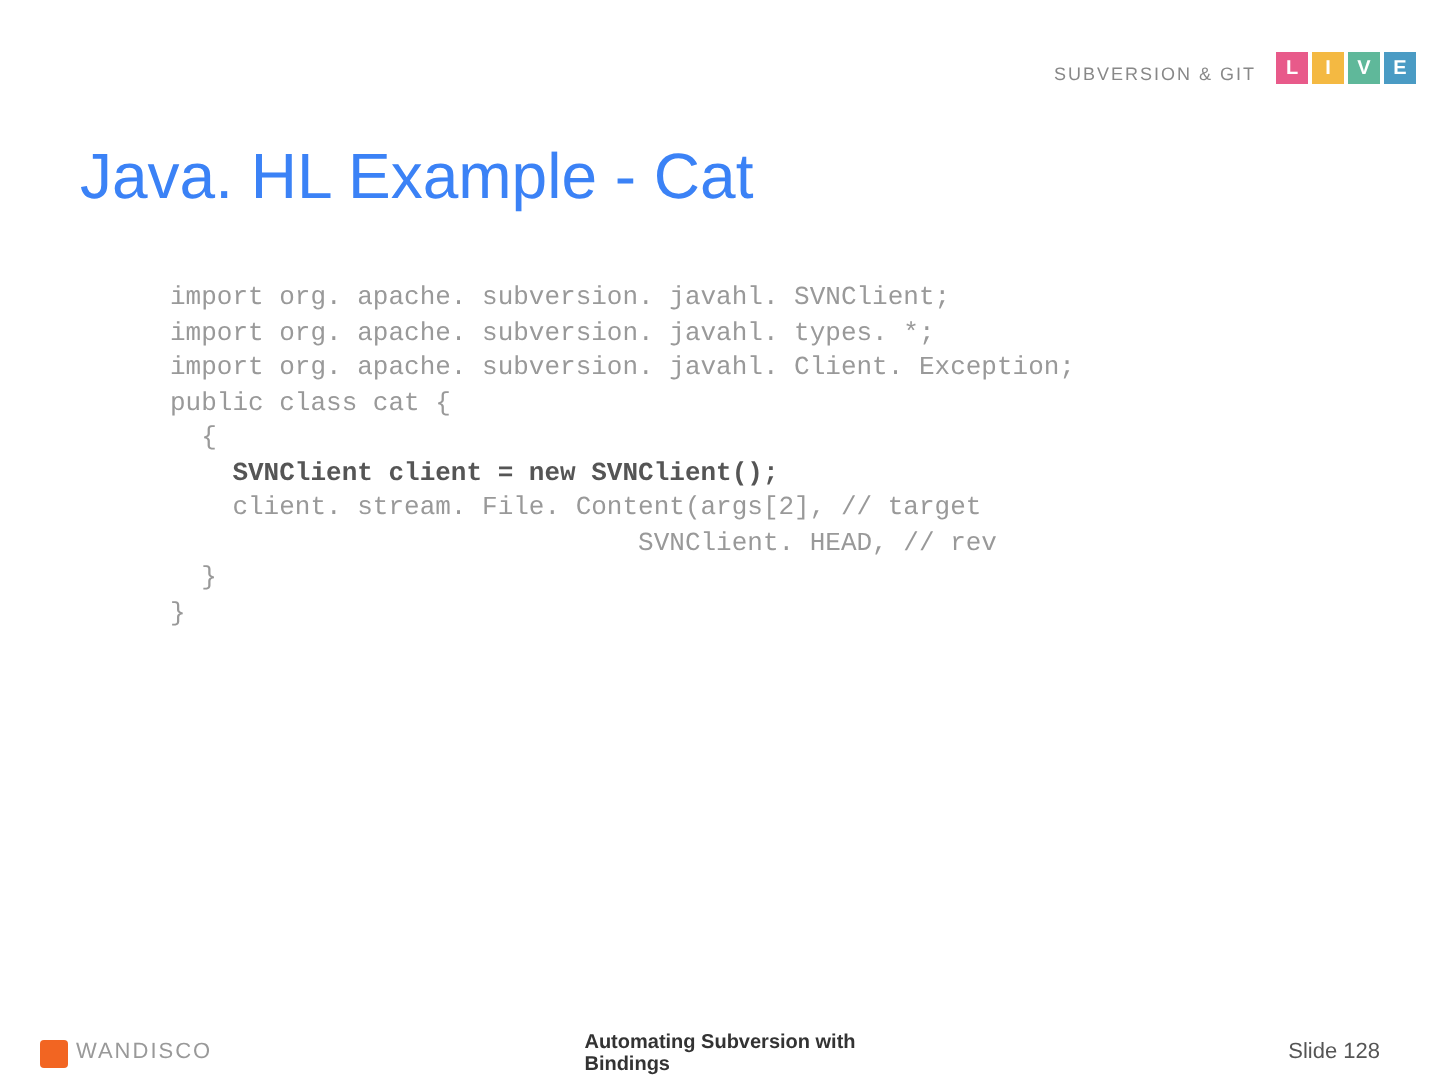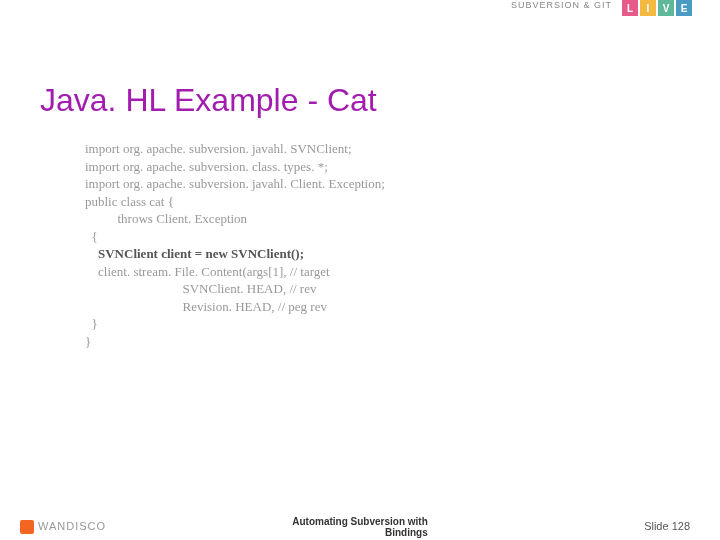--- a/index.html
+++ b/index.html
@@ -1,59 +1,57 @@
 <!DOCTYPE html>
 <html><head>
 <meta charset="utf-8">
 <style>
 *{margin:0;padding:0;box-sizing:border-box}
 html,body{width:720px;height:540px;font-family:Arial,Helvetica,sans-serif;background:#fff;overflow:hidden;position:relative}
-.hdr{position:absolute;top:0;left:0;right:0;height:42px;display:flex;justify-content:flex-end;align-items:flex-start;padding-right:28px;gap:10px}
+.hdr{position:absolute;top:0;left:0;right:0;height:42px;display:flex;justify-content:flex-end;align-items:flex-end;padding-right:12px;gap:10px}
 .hdr-txt{font-size:9px;letter-spacing:1px;color:#888}
 .live{display:flex;gap:2px}
 .sq{width:16px;height:16px;display:flex;align-items:center;justify-content:center;color:#fff;font-size:10px;font-weight:bold}
 .sq.l{background:#e85a8a}.sq.i{background:#f4b942}.sq.v{background:#5fb89a}.sq.e{background:#4a9bc4}
-.title{position:absolute;top:82px;left:40px;font-size:32px;font-weight:400;color:#a21caf}
+.title{position:absolute;top:70px;left:40px;font-size:32px;font-weight:400;color:#3b82f6}
 .code{position:absolute;top:140px;left:85px;font-family:"Courier New",monospace;font-size:13px;line-height:1.35;color:#999}
 .code .b{font-weight:bold;color:#555}
-pre{font-family:Liberation Serif, serif;white-space:pre}
+pre{font-family:Liberation Mono, monospace;white-space:pre}
 .ftr{position:absolute;bottom:0;left:0;right:0;height:28px}
 .logo{position:absolute;left:20px;bottom:6px;display:flex;align-items:flex-start;gap:4px}
 .wd-sq{width:14px;height:14px;background:#f26522;border-radius:2px}
 .wd-t{font-size:11px;letter-spacing:1px;color:#999}
-.ftr-c{position:absolute;left:50%;transform:translateX(-50%);bottom:2px;font-size:10px;font-weight:bold;color:#333;text-align:right;line-height:1.1}
+.ftr-c{position:absolute;left:50%;transform:translateX(-50%);bottom:2px;font-size:10px;font-weight:bold;color:#333;text-align:left;line-height:1.1}
 .ftr-r{position:absolute;right:30px;bottom:8px;font-size:11px;color:#555}
 </style>
 </head>
 <body>
 
 <div class="hdr">
   <span class="hdr-txt">SUBVERSION &amp; GIT</span>
   <div class="live">
     <div class="sq l">L</div>
     <div class="sq i">I</div>
     <div class="sq v">V</div>
     <div class="sq e">E</div>
   </div>
 </div>
 
 <h1 class="title">Java. HL Example - Cat</h1>
 
 <div class="code">
 <pre>import org. apache. subversion. javahl. SVNClient;</pre>
-<pre>import org. apache. subversion. class. types. *;</pre>
+<pre>import org. apache. subversion. javahl. types. *;</pre>
 <pre>import org. apache. subversion. javahl. Client. Exception;</pre>
 <pre></pre>
 <pre>public class cat {</pre>
-<pre>          throws Client. Exception</pre>
 <pre>  {</pre>
 <pre class="b">    SVNClient client = new SVNClient();</pre>
-<pre>    client. stream. File. Content(args[1], // target</pre>
+<pre>    client. stream. File. Content(args[2], // target</pre>
 <pre>                              SVNClient. HEAD, // rev</pre>
-<pre>                              Revision. HEAD, // peg rev</pre>
 <pre>  }</pre>
 <pre>}</pre>
 </div>
 
 <div class="ftr">
   <div class="logo">
     <div class="wd-sq"></div>
     <span class="wd-t">WANDISCO</span>
   </div>
   <div class="ftr-c">

